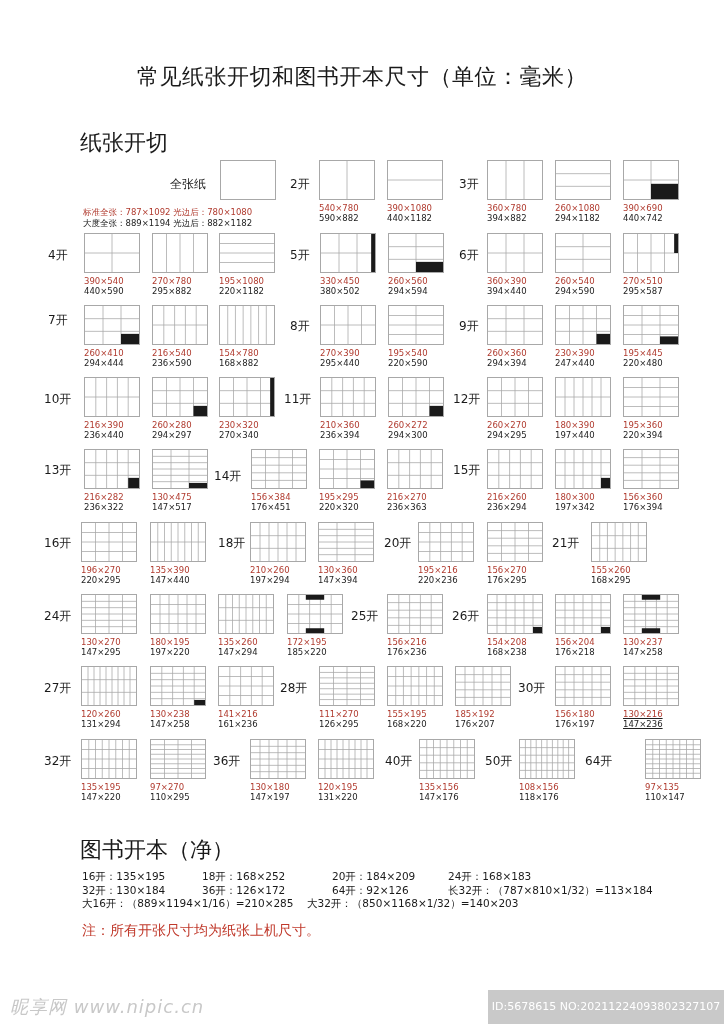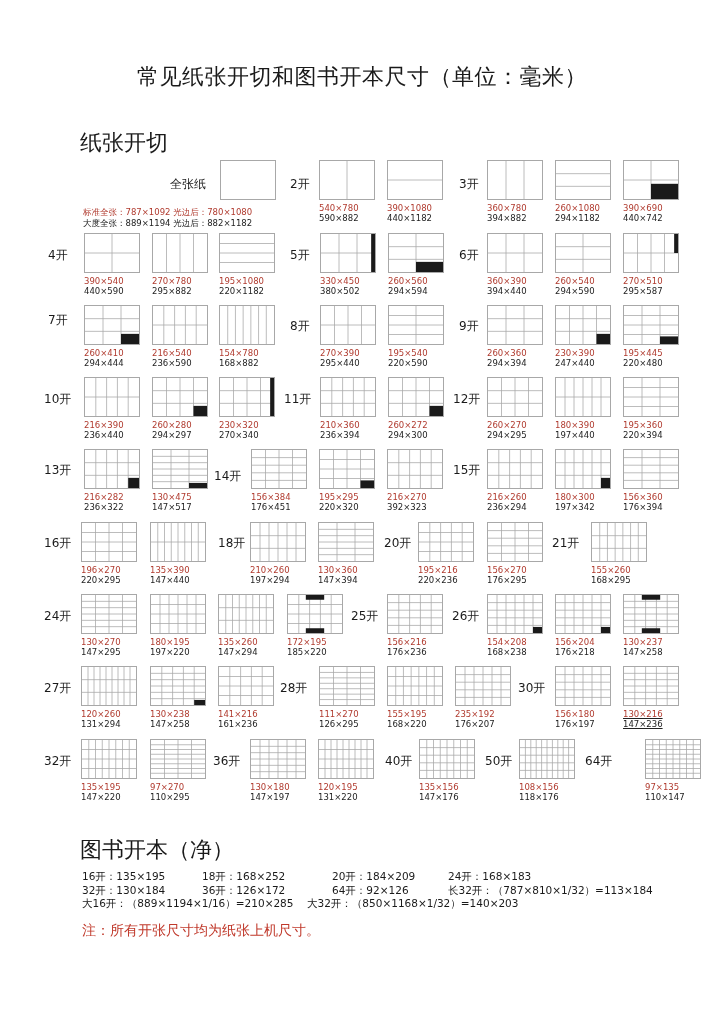--- a/index.html
+++ b/index.html
@@ -499,21 +499,21 @@
         <svg viewBox="0 0 56 40" preserveAspectRatio="none">
           <line x1="11.2" y1="0" x2="11.2" y2="40" stroke="#a8a8a8" stroke-width="0.8"></line>
           <line x1="22.4" y1="0" x2="22.4" y2="40" stroke="#a8a8a8" stroke-width="0.8"></line>
           <line x1="33.599999999999994" y1="0" x2="33.599999999999994" y2="40" stroke="#a8a8a8" stroke-width="0.8"></line>
           <line x1="44.8" y1="0" x2="44.8" y2="40" stroke="#a8a8a8" stroke-width="0.8"></line>
           <line x1="0" y1="13.333333333333334" x2="56" y2="13.333333333333334" stroke="#a8a8a8" stroke-width="0.8"></line>
           <line x1="0" y1="26.666666666666668" x2="56" y2="26.666666666666668" stroke="#a8a8a8" stroke-width="0.8"></line>
         </svg>
       </div>
       <div class="net">216×270</div>
-      <div class="gross">392×323</div>
+      <div class="gross">236×363</div>
     </div>
     <div class="item" style="left: 487px; top: 449px;">
       <div class="box">
         <svg viewBox="0 0 56 40" preserveAspectRatio="none">
           <line x1="11.2" y1="0" x2="11.2" y2="40" stroke="#a8a8a8" stroke-width="0.8"></line>
           <line x1="22.4" y1="0" x2="22.4" y2="40" stroke="#a8a8a8" stroke-width="0.8"></line>
           <line x1="33.599999999999994" y1="0" x2="33.599999999999994" y2="40" stroke="#a8a8a8" stroke-width="0.8"></line>
           <line x1="44.8" y1="0" x2="44.8" y2="40" stroke="#a8a8a8" stroke-width="0.8"></line>
           <line x1="0" y1="13.333333333333334" x2="56" y2="13.333333333333334" stroke="#a8a8a8" stroke-width="0.8"></line>
           <line x1="0" y1="26.666666666666668" x2="56" y2="26.666666666666668" stroke="#a8a8a8" stroke-width="0.8"></line>
@@ -887,21 +887,21 @@
           <line x1="18.666666666666668" y1="0" x2="18.666666666666668" y2="40" stroke="#a8a8a8" stroke-width="0.8"></line>
           <line x1="28" y1="0" x2="28" y2="40" stroke="#a8a8a8" stroke-width="0.8"></line>
           <line x1="37.333333333333336" y1="0" x2="37.333333333333336" y2="40" stroke="#a8a8a8" stroke-width="0.8"></line>
           <line x1="46.66666666666667" y1="0" x2="46.66666666666667" y2="40" stroke="#a8a8a8" stroke-width="0.8"></line>
           <line x1="0" y1="8" x2="56" y2="8" stroke="#a8a8a8" stroke-width="0.8"></line>
           <line x1="0" y1="16" x2="56" y2="16" stroke="#a8a8a8" stroke-width="0.8"></line>
           <line x1="0" y1="24" x2="56" y2="24" stroke="#a8a8a8" stroke-width="0.8"></line>
           <line x1="0" y1="32" x2="56" y2="32" stroke="#a8a8a8" stroke-width="0.8"></line>
         </svg>
       </div>
-      <div class="net">235×192</div>
+      <div class="net">185×192</div>
       <div class="gross">176×207</div>
     </div>
     <div class="item" style="left: 555px; top: 666px;">
       <div class="box">
         <svg viewBox="0 0 56 40" preserveAspectRatio="none">
           <line x1="9.333333333333334" y1="0" x2="9.333333333333334" y2="40" stroke="#a8a8a8" stroke-width="0.8"></line>
           <line x1="18.666666666666668" y1="0" x2="18.666666666666668" y2="40" stroke="#a8a8a8" stroke-width="0.8"></line>
           <line x1="28" y1="0" x2="28" y2="40" stroke="#a8a8a8" stroke-width="0.8"></line>
           <line x1="37.333333333333336" y1="0" x2="37.333333333333336" y2="40" stroke="#a8a8a8" stroke-width="0.8"></line>
           <line x1="46.66666666666667" y1="0" x2="46.66666666666667" y2="40" stroke="#a8a8a8" stroke-width="0.8"></line>
@@ -1085,13 +1085,15 @@
   </div>
   <div class="book-row">
     <span style="left:0">大16开：（889×1194×1/16）=210×285</span>
     <span style="left:225px">大32开：（850×1168×1/32）=140×203</span>
   </div>
 </div>
 
 <div class="note">注：所有开张尺寸均为纸张上机尺寸。</div>
 
 <div class="footer">
+  <div class="logo">昵享网 www.nipic.cn</div>
+  <div class="idbar">ID:5678615 NO:20211224093802327107</div>
 </div>
 
 </body></html>

